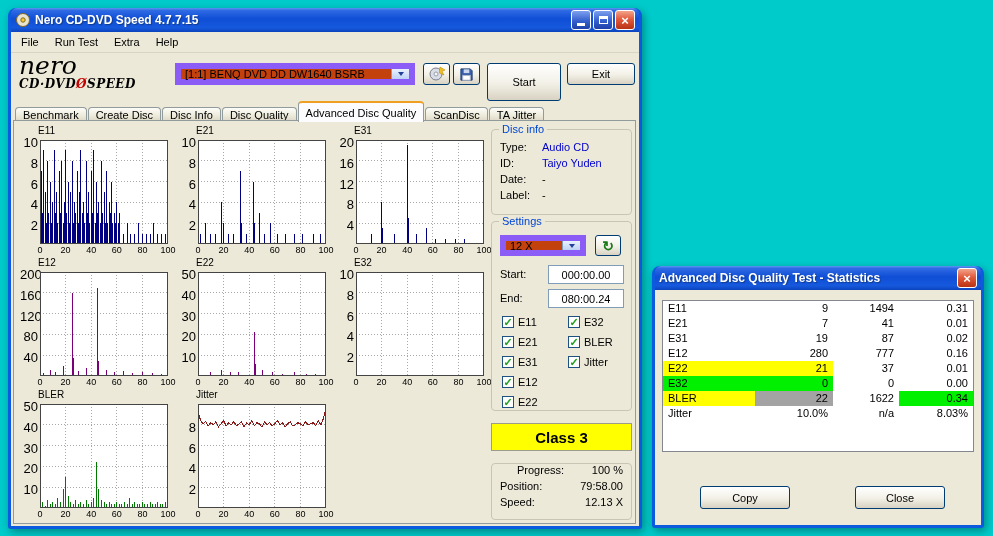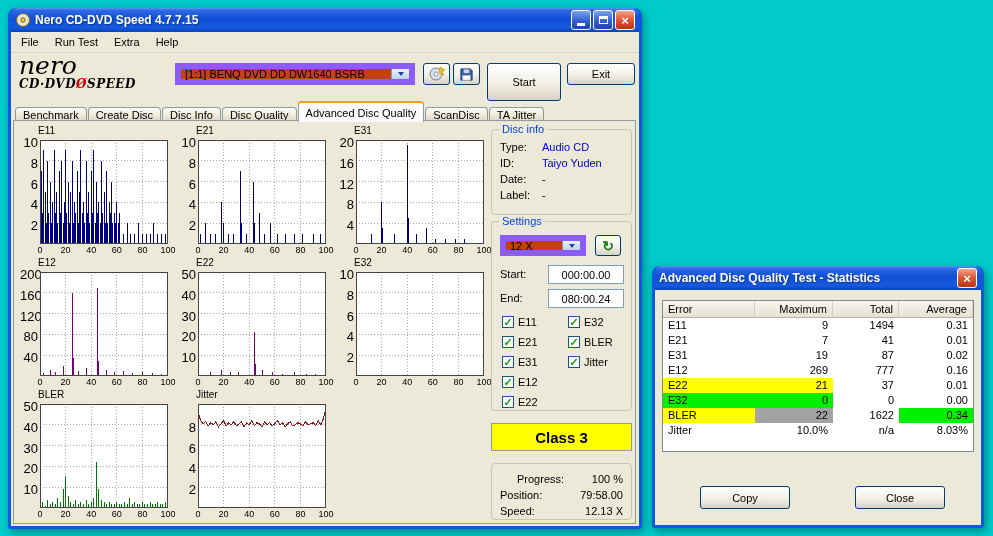--- a/index.html
+++ b/index.html
@@ -70,21 +70,21 @@
   .input-box{position:absolute;left:56px;width:76px;height:19px;background:#fff;border:1px solid #7F9DB9;
              box-sizing:border-box;display:flex;align-items:center;justify-content:center;}
   .cb-col{position:absolute;top:90px;}
   .cb{display:flex;align-items:center;gap:4px;height:20px;}
   .cb-box{width:12px;height:12px;box-sizing:border-box;background:#fff;border:1px solid #1C5180;color:#21A121;
           font-size:11px;line-height:10px;display:flex;align-items:center;justify-content:center;font-weight:bold;}
   .class-panel{position:absolute;left:477px;top:302px;width:141px;height:28px;box-sizing:border-box;
                background:#FFFF00;border:1px solid #9C9C8C;display:flex;align-items:center;justify-content:center;
                font-size:15px;font-weight:bold;}
   .pg-row{display:flex;margin:4px 8px 0 8px;}
-  .pg-row:first-child{margin-top:9px;padding-left:17px;}
+  .pg-row:first-child{margin-top:0;padding-left:17px;}
   .pg-value{margin-left:auto;}
 
   
   .listview{position:absolute;left:7px;top:10px;width:312px;height:152px;box-sizing:border-box;
             background:#fff;border:1px solid #828790;overflow:hidden;}
   .lv-header,.lv-row{display:grid;grid-template-columns:92px 78px 66px 74px;}
   .lv-hcell{height:17px;box-sizing:border-box;display:flex;align-items:center;padding:0 5px;
             background:linear-gradient(180deg,#F8F6EE,#E6E2D2);
             border-right:1px solid #D5D1C2;border-bottom:1px solid #B8B4A4;}
   .lv-hcell.num{justify-content:flex-end;}
@@ -676,26 +676,20 @@
     <div class="titlebar">
       <span class="title-text">Advanced Disc Quality Test - Statistics</span>
       <span class="win-buttons">
         <span class="win-btn close">
             <span>×</span>
           </span>
       </span>
     </div>
     <div class="window-body">
       <div class="listview">
-        <div class="lv-header" id="stats-header">
-            <div class="lv-hcell">Error</div>
-            <div class="lv-hcell num">Maximum</div>
-            <div class="lv-hcell num">Total</div>
-            <div class="lv-hcell num">Average</div>
-          </div>
         <div id="stats-rows">
             <div class="lv-row">
               <div class="lv-cell">E11</div>
               <div class="lv-cell num">9</div>
               <div class="lv-cell num">1494</div>
               <div class="lv-cell num">0.31</div>
             </div>
             <div class="lv-row">
               <div class="lv-cell">E21</div>
               <div class="lv-cell num">7</div>
@@ -703,21 +697,21 @@
               <div class="lv-cell num">0.01</div>
             </div>
             <div class="lv-row">
               <div class="lv-cell">E31</div>
               <div class="lv-cell num">19</div>
               <div class="lv-cell num">87</div>
               <div class="lv-cell num">0.02</div>
             </div>
             <div class="lv-row">
               <div class="lv-cell">E12</div>
-              <div class="lv-cell num">269</div>
+              <div class="lv-cell num">280</div>
               <div class="lv-cell num">777</div>
               <div class="lv-cell num">0.16</div>
             </div>
             <div class="lv-row">
               <div class="lv-cell" style="background: rgb(255, 255, 0);">E22</div>
               <div class="lv-cell num" style="background: rgb(255, 255, 0);">21</div>
               <div class="lv-cell num">37</div>
               <div class="lv-cell num">0.01</div>
             </div>
             <div class="lv-row">

